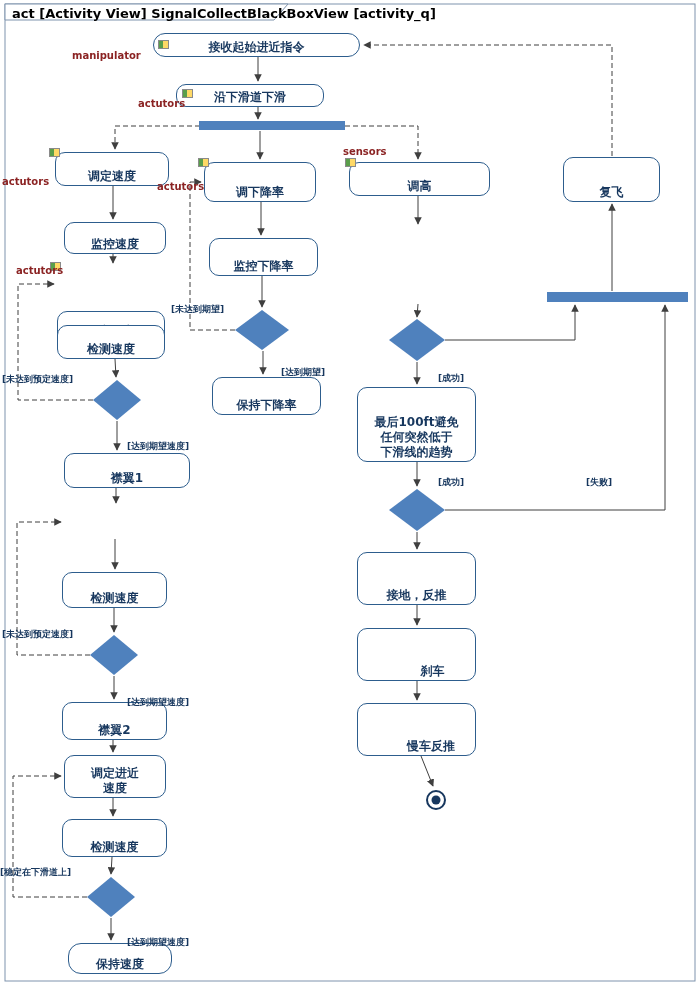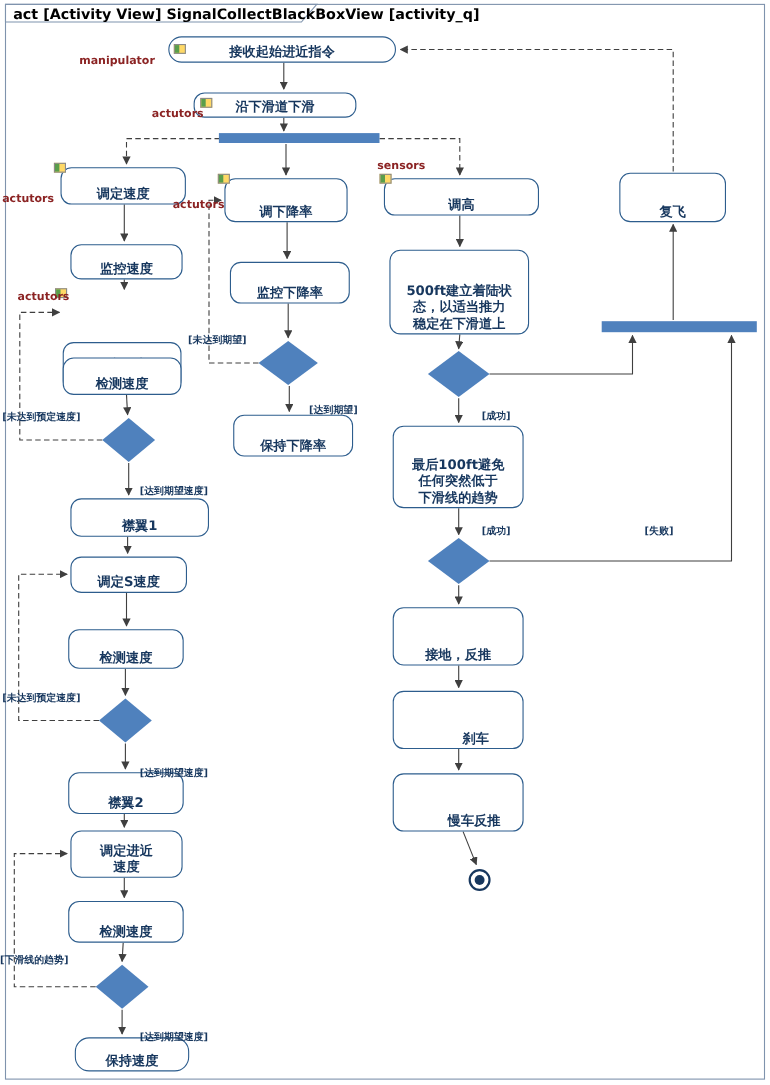--- a/index.html
+++ b/index.html
@@ -115,36 +115,32 @@
 
   <div class="node pill" style="left:153px;top:33px;width:207px;height:24px;"><span>接收起始进近指令</span></div>
   <div class="node" style="left:176px;top:84px;width:148px;height:23px;"><span>沿下滑道下滑</span></div>
 
   <div class="node" style="left:55px;top:152px;width:114px;height:34px;"><span>调定速度</span></div>
   <div class="node" style="left:64px;top:222px;width:102px;height:32px;"><span>监控速度</span></div>
   <div class="node" style="left:57px;top:266px;width:108px;height:45px;margin-top:45px;"><span>调定绿点
 速度</span></div>
   <div class="node" style="left:57px;top:325px;width:108px;height:34px;"><span>检测速度</span></div>
   <div class="node" style="left:64px;top:453px;width:126px;height:35px;"><span>襟翼1</span></div>
-  <div class="node" style="left:64px;top:506px;width:106px;height:33px;"><span>调定S速度</span></div>
   <div class="node" style="left:62px;top:572px;width:105px;height:36px;"><span>检测速度</span></div>
   <div class="node" style="left:62px;top:702px;width:105px;height:38px;"><span>襟翼2</span></div>
   <div class="node" style="left:64px;top:755px;width:102px;height:43px;"><span>调定进近
 速度</span></div>
   <div class="node" style="left:62px;top:819px;width:105px;height:38px;"><span>检测速度</span></div>
   <div class="node pill" style="left:68px;top:943px;width:104px;height:31px;"><span>保持速度</span></div>
 
   <div class="node" style="left:204px;top:162px;width:112px;height:40px;"><span>调下降率</span></div>
   <div class="node" style="left:209px;top:238px;width:109px;height:38px;"><span>监控下降率</span></div>
   <div class="node" style="left:212px;top:377px;width:109px;height:38px;"><span>保持下降率</span></div>
 
   <div class="node" style="left:349px;top:162px;width:141px;height:34px;"><span>调高</span></div>
-  <div class="node" style="left:354px;top:227px;width:127px;height:77px;"><span>500ft建立着陆状
-态，以适当推力
-稳定在下滑道上</span></div>
   <div class="node" style="left:357px;top:387px;width:119px;height:75px;"><span>最后100ft避免
 任何突然低于
 下滑线的趋势</span></div>
   <div class="node" style="left:357px;top:552px;width:119px;height:53px;"><span>接地，反推</span></div>
   <div class="node" style="left:357px;top:628px;width:119px;height:53px;padding-left:35px;"><span>刹车</span></div>
   <div class="node" style="left:357px;top:703px;width:119px;height:53px;padding-left:32px;"><span>慢车反推</span></div>
 
   <div class="node" style="left:563px;top:157px;width:97px;height:45px;"><span>复飞</span></div>
 
   <div class="mico" style="left:158px;top:40px;"></div>
@@ -158,21 +154,21 @@
   <span class="part" style="left:138px;top:98px;">actutors</span>
   <span class="part" style="left:2px;top:176px;">actutors</span>
   <span class="part" style="left:16px;top:265px;">actutors</span>
   <span class="part" style="left:157px;top:181px;">actutors</span>
   <span class="part" style="left:343px;top:146px;">sensors</span>
 
   <span class="guard" style="left:2px;top:373px;">[未达到预定速度]</span>
   <span class="guard" style="left:127px;top:440px;">[达到期望速度]</span>
   <span class="guard" style="left:2px;top:628px;">[未达到预定速度]</span>
   <span class="guard" style="left:127px;top:696px;">[达到期望速度]</span>
-  <span class="guard" style="left:0px;top:866px;">[下滑线的趋势]</span>
+  <span class="guard" style="left:0px;top:866px;">[稳定在下滑道上]</span>
   <span class="guard" style="left:127px;top:936px;">[达到期望速度]</span>
   <span class="guard" style="left:171px;top:303px;">[未达到期望]</span>
   <span class="guard" style="left:281px;top:366px;">[达到期望]</span>
   <span class="guard" style="left:438px;top:372px;">[成功]</span>
   <span class="guard" style="left:438px;top:476px;">[成功]</span>
   <span class="guard" style="left:586px;top:476px;">[失败]</span>
 
 </div>
 
 </body></html>

